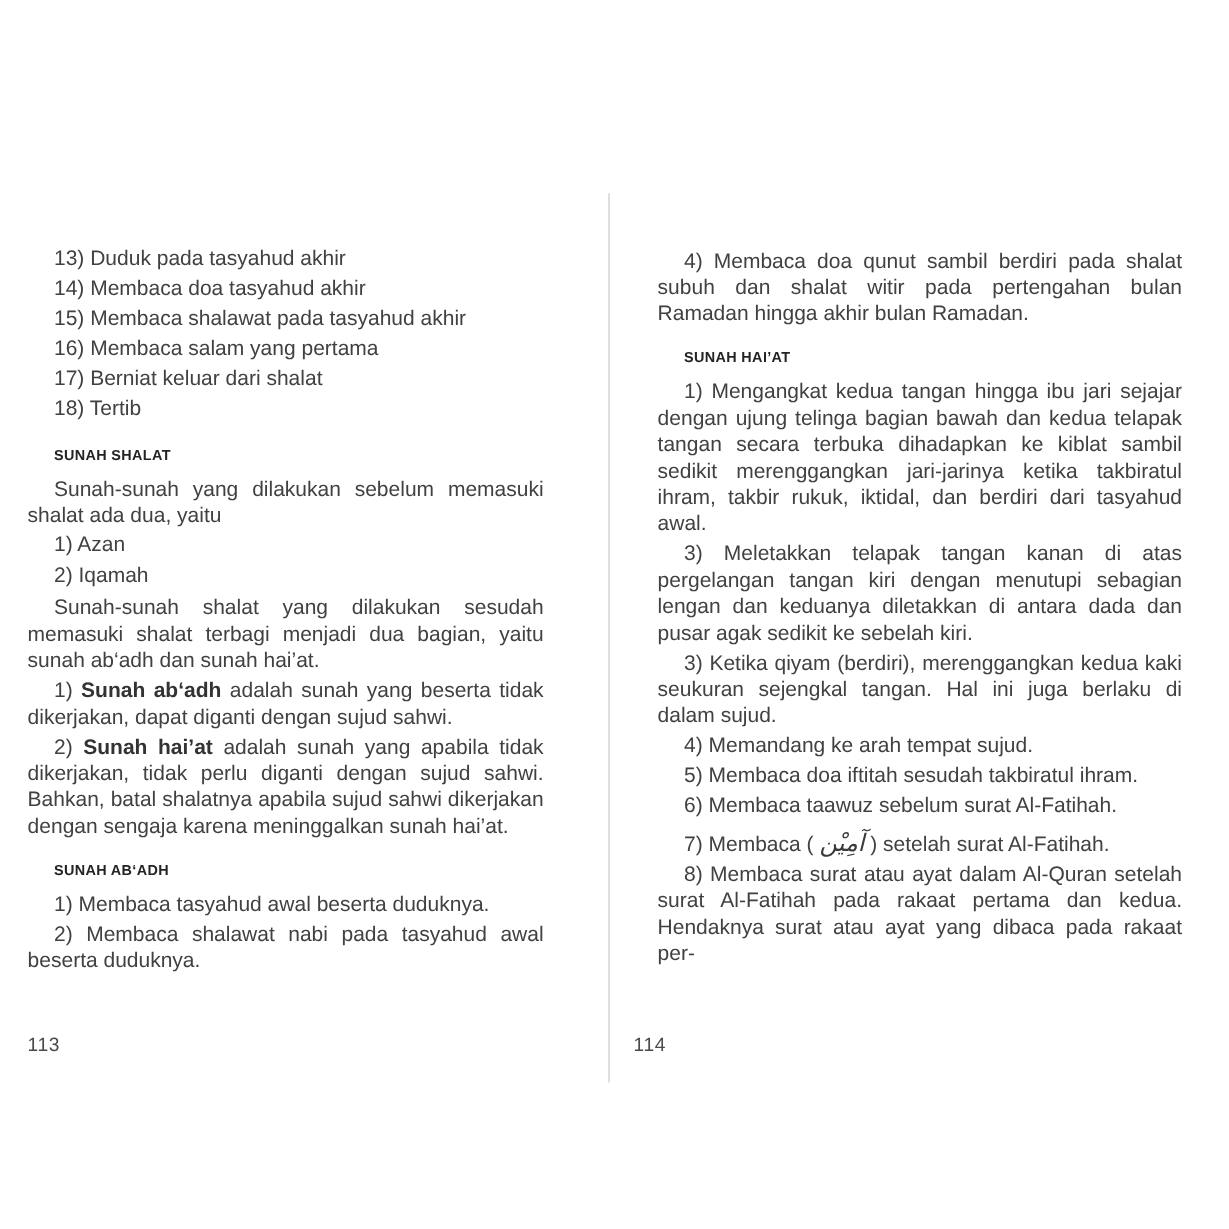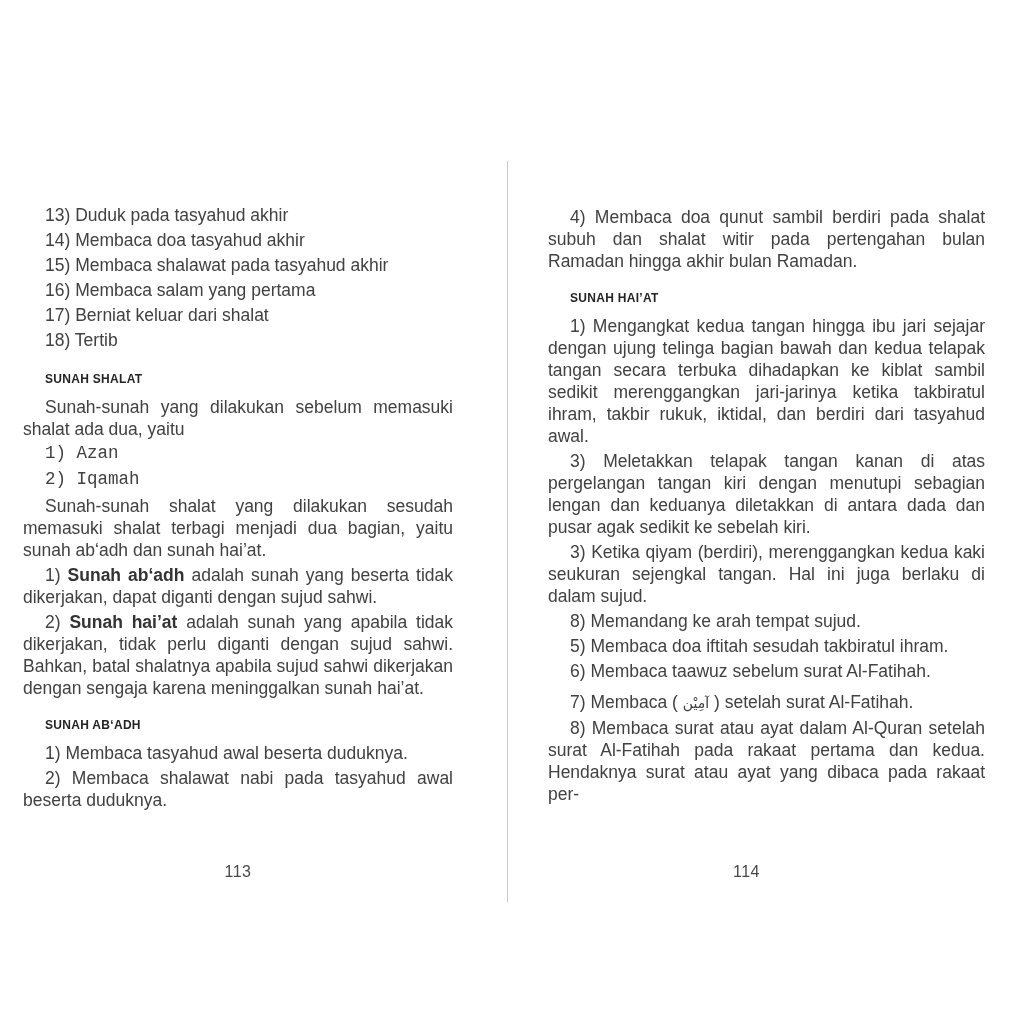--- a/index.html
+++ b/index.html
@@ -51,51 +51,50 @@
   .para {
     margin: 3px 0 0 0;
     text-indent: 22px;
     text-align: justify;
     text-align-last: left;
   }
   .shortlist p {
     margin: 1px 0 0 0;
     line-height: 25px;
     text-indent: 22px;
-    font-family: Liberation Mono, monospace;
   }
   h2.section-heading {
     font-size: 12px;
     line-height: 22px;
     font-weight: bold;
     color: #242424;
     letter-spacing: 0.3px;
     margin: 15px 0 6px 0;
     text-indent: 22px;
   }
   .term {
     font-weight: bold;
     color: #333333;
   }
   .amin-line {
     margin-top: 9px;
     margin-bottom: 3px;
   }
   .arabic {
     font-family: "DejaVu Sans", sans-serif;
-    font-size: 14px;
+    font-size: 20px;
     color: #3a3a3a;
+    font-style: italic;
   }
   .page-number {
     position: absolute;
     top: 841px;
     font-size: 16px;
     line-height: 20px;
     color: #4a4a4a;
-    text-align: center;
     letter-spacing: 0.5px;
   }
   .page-number.left {
     left: 23px;
     width: 430px;
   }
   .page-number.right {
     left: 528px;
     width: 437px;
   }
@@ -139,21 +138,21 @@
   </div>
 
   <div class="page-col page-right">
     <p class="para">4) Membaca doa qunut sambil berdiri pada shalat subuh dan shalat witir pada pertengahan bulan Ramadan hingga akhir bulan Ramadan.</p>
 
     <h2 class="section-heading">SUNAH HAI’AT</h2>
 
     <p class="para">1) Mengangkat kedua tangan hingga ibu jari sejajar dengan ujung telinga bagian bawah dan kedua telapak tangan secara terbuka dihadapkan ke kiblat sambil sedikit merenggangkan jari-jarinya ketika takbiratul ihram, takbir rukuk, iktidal, dan berdiri dari tasyahud awal.</p>
     <p class="para">3) Meletakkan telapak tangan kanan di atas pergelangan tangan kiri dengan menutupi sebagian lengan dan keduanya diletakkan di antara dada dan pusar agak sedikit ke sebelah kiri.</p>
     <p class="para">3) Ketika qiyam (berdiri), merenggangkan kedua kaki seukuran sejengkal tangan. Hal ini juga berlaku di dalam sujud.</p>
-    <p class="para">8) Memandang ke arah tempat sujud.</p>
+    <p class="para">4) Memandang ke arah tempat sujud.</p>
     <p class="para">5) Membaca doa iftitah sesudah takbiratul ihram.</p>
     <p class="para">6) Membaca taawuz sebelum surat Al-Fatihah.</p>
 
     <p class="para amin-line"><span>7) Membaca ( </span><span class="arabic" dir="rtl">آمِيْن</span><span> ) setelah surat Al-Fatihah.</span></p>
 
     <p class="para">8) Membaca surat atau ayat dalam Al-Quran setelah surat Al-Fatihah pada rakaat pertama dan kedua. Hendaknya surat atau ayat yang dibaca pada rakaat per-</p>
   </div>
 
   <div class="page-number left">113</div>
   <div class="page-number right">114</div>

